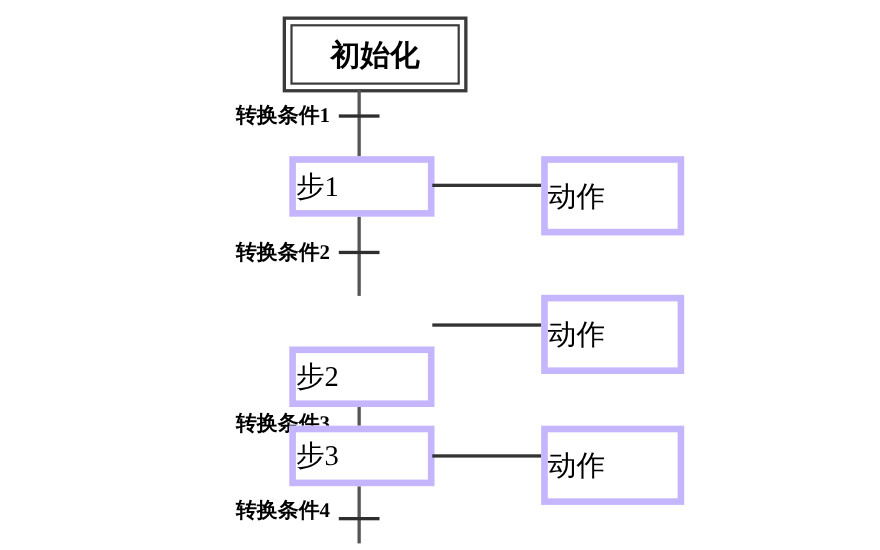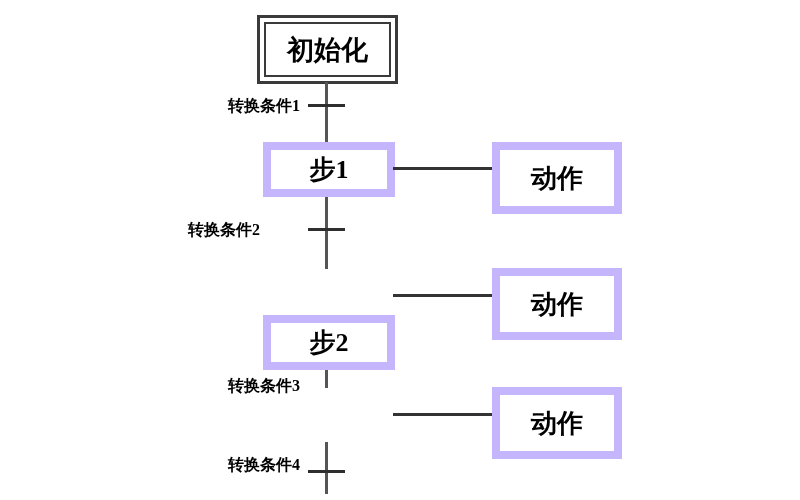--- a/index.html
+++ b/index.html
@@ -8,32 +8,31 @@
     width: 800px;
     height: 500px;
     background: #ffffff;
     overflow: hidden;
     font-family: "Liberation Serif", serif;
     color: #000000;
   }
   .box {
     position: absolute;
     background: #ffffff;
-    border: 8px solid #c4b5fd;
+    border: 6px solid #c4b5fd;
     box-sizing: border-box;
     display: flex;
     align-items: center;
-    justify-content: center;
-    font-weight: bold;
+    font-weight: normal;
     font-size: 26px;
   }
   .init-outer {
     position: absolute;
     left: 257px; top: 15px;
-    width: 141px; height: 69px;
+    width: 168px; height: 69px;
     border: 3px solid #3a3a3a;
     box-sizing: border-box;
     padding: 4px;
     background: #ffffff;
     text-align: center;
   }
   .init-inner {
     width: 100%; height: 100%;
     border: 2px solid #3a3a3a;
     box-sizing: border-box;
@@ -46,21 +45,21 @@
   .step  { left: 263px; width: 132px; height: 55px; }
   .action{ left: 492px; width: 130px; height: 72px; }
   .vline { position: absolute; left: 325px; width: 3px; background: #555555; }
   .conn  { position: absolute; left: 393px; width: 100px; height: 3px; background: #333333; }
   .tick  { position: absolute; left: 308px; width: 37px; height: 3px; background: #2e2e2e; }
   .tlabel {
     position: absolute;
     left: 148px; width: 152px;
     text-align: right;
     font-weight: bold;
-    font-size: 16px;
+    font-size: 19px;
     line-height: 30px;
     white-space: nowrap;
   }
 </style>
 </head>
 <body>
 
 <div class="canvas">
 
   <div class="init-outer">
@@ -73,38 +72,41 @@
   <div class="vline" style="top:196px; height:73px;"></div>
   <div class="vline" style="top:321px; height:67px;"></div>
   <div class="vline" style="top:442px; height:52px;"></div>
 
   <div class="tick" style="top:104px;"></div>
   <div class="tick" style="top:228px;"></div>
   <div class="tick" style="top:356px;"></div>
   <div class="tick" style="top:470px;"></div>
 
   <div class="tlabel" style="top:91px;">转换条件1</div>
-  <div class="tlabel" style="top:215px;text-align:center;">转换条件2</div>
+  <div class="tlabel" style="top:215px;">转换条件2</div>
   <div class="tlabel" style="top:343px;margin-top:28px;">转换条件3</div>
   <div class="tlabel" style="top:450px;">转换条件4</div>
 
   <div class="box step" style="top:142px;">
     <span>步1</span>
   </div>
   <div class="conn" style="top:167px;"></div>
   <div class="box action" style="top:142px;">
     <span>动作</span>
   </div>
 
   <div class="box step" style="top:268px;margin-top:47px;">
     <span>步2</span>
   </div>
   <div class="conn" style="top:294px;"></div>
   <div class="box action" style="top:268px;">
     <span>动作</span>
   </div>
 
+  <div class="box step" style="top:387px;">
+    <span>步3</span>
+  </div>
   <div class="conn" style="top:413px;"></div>
   <div class="box action" style="top:387px;">
     <span>动作</span>
   </div>
 
 </div>
 
 </body></html>

